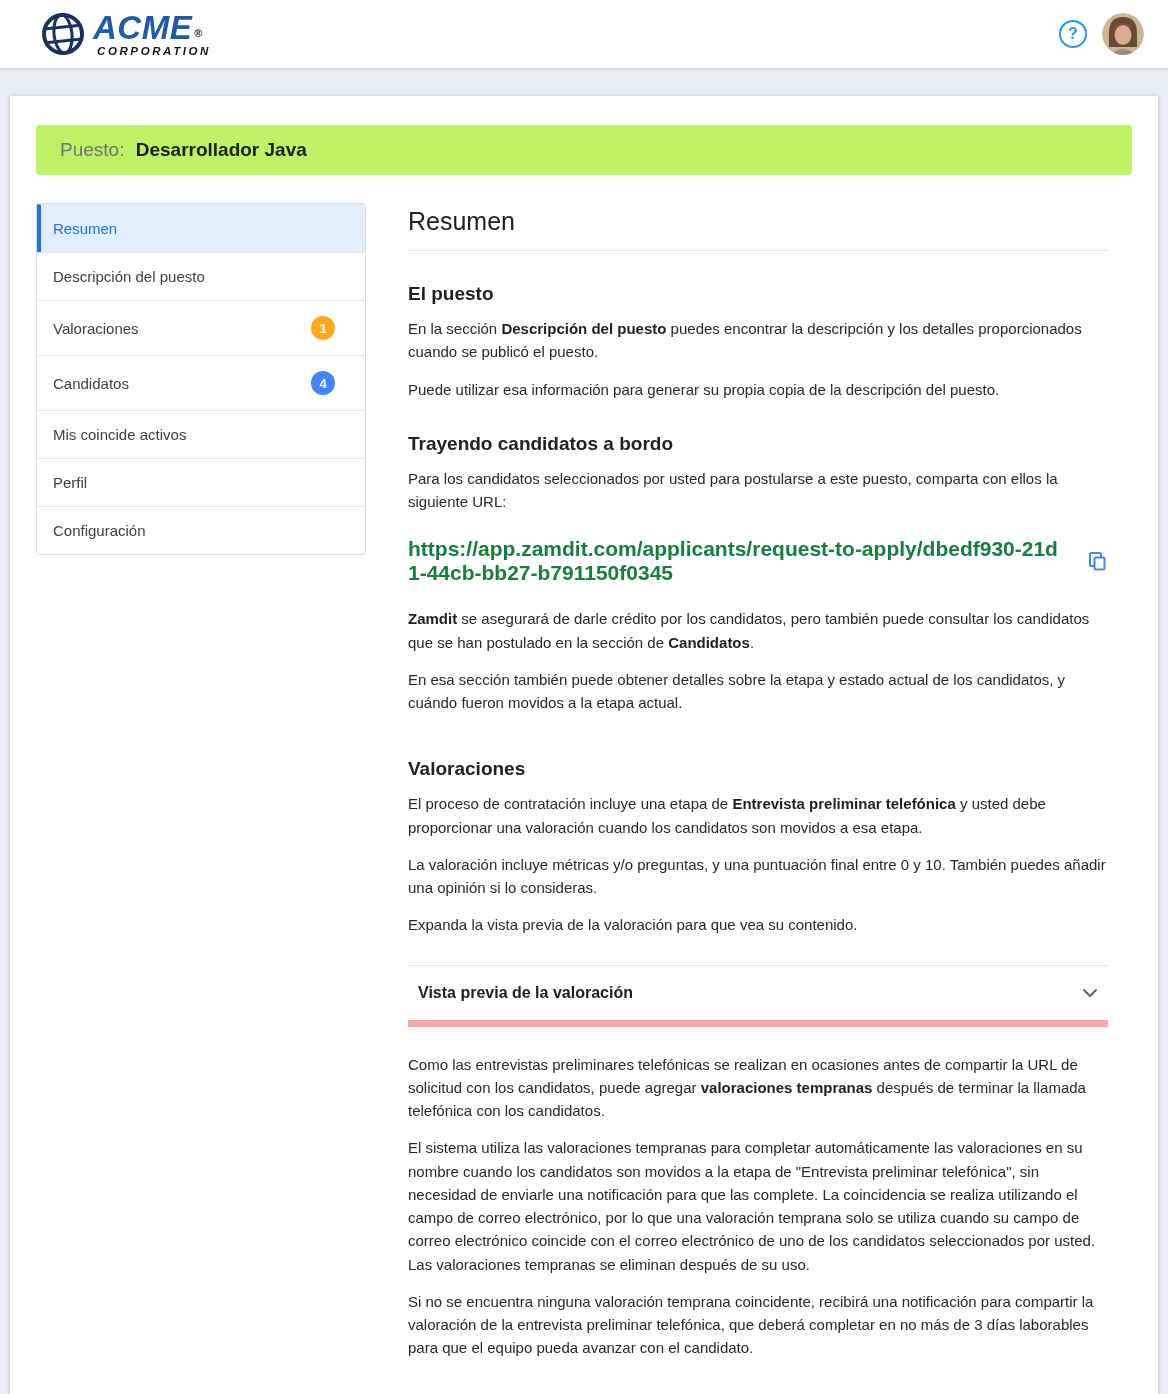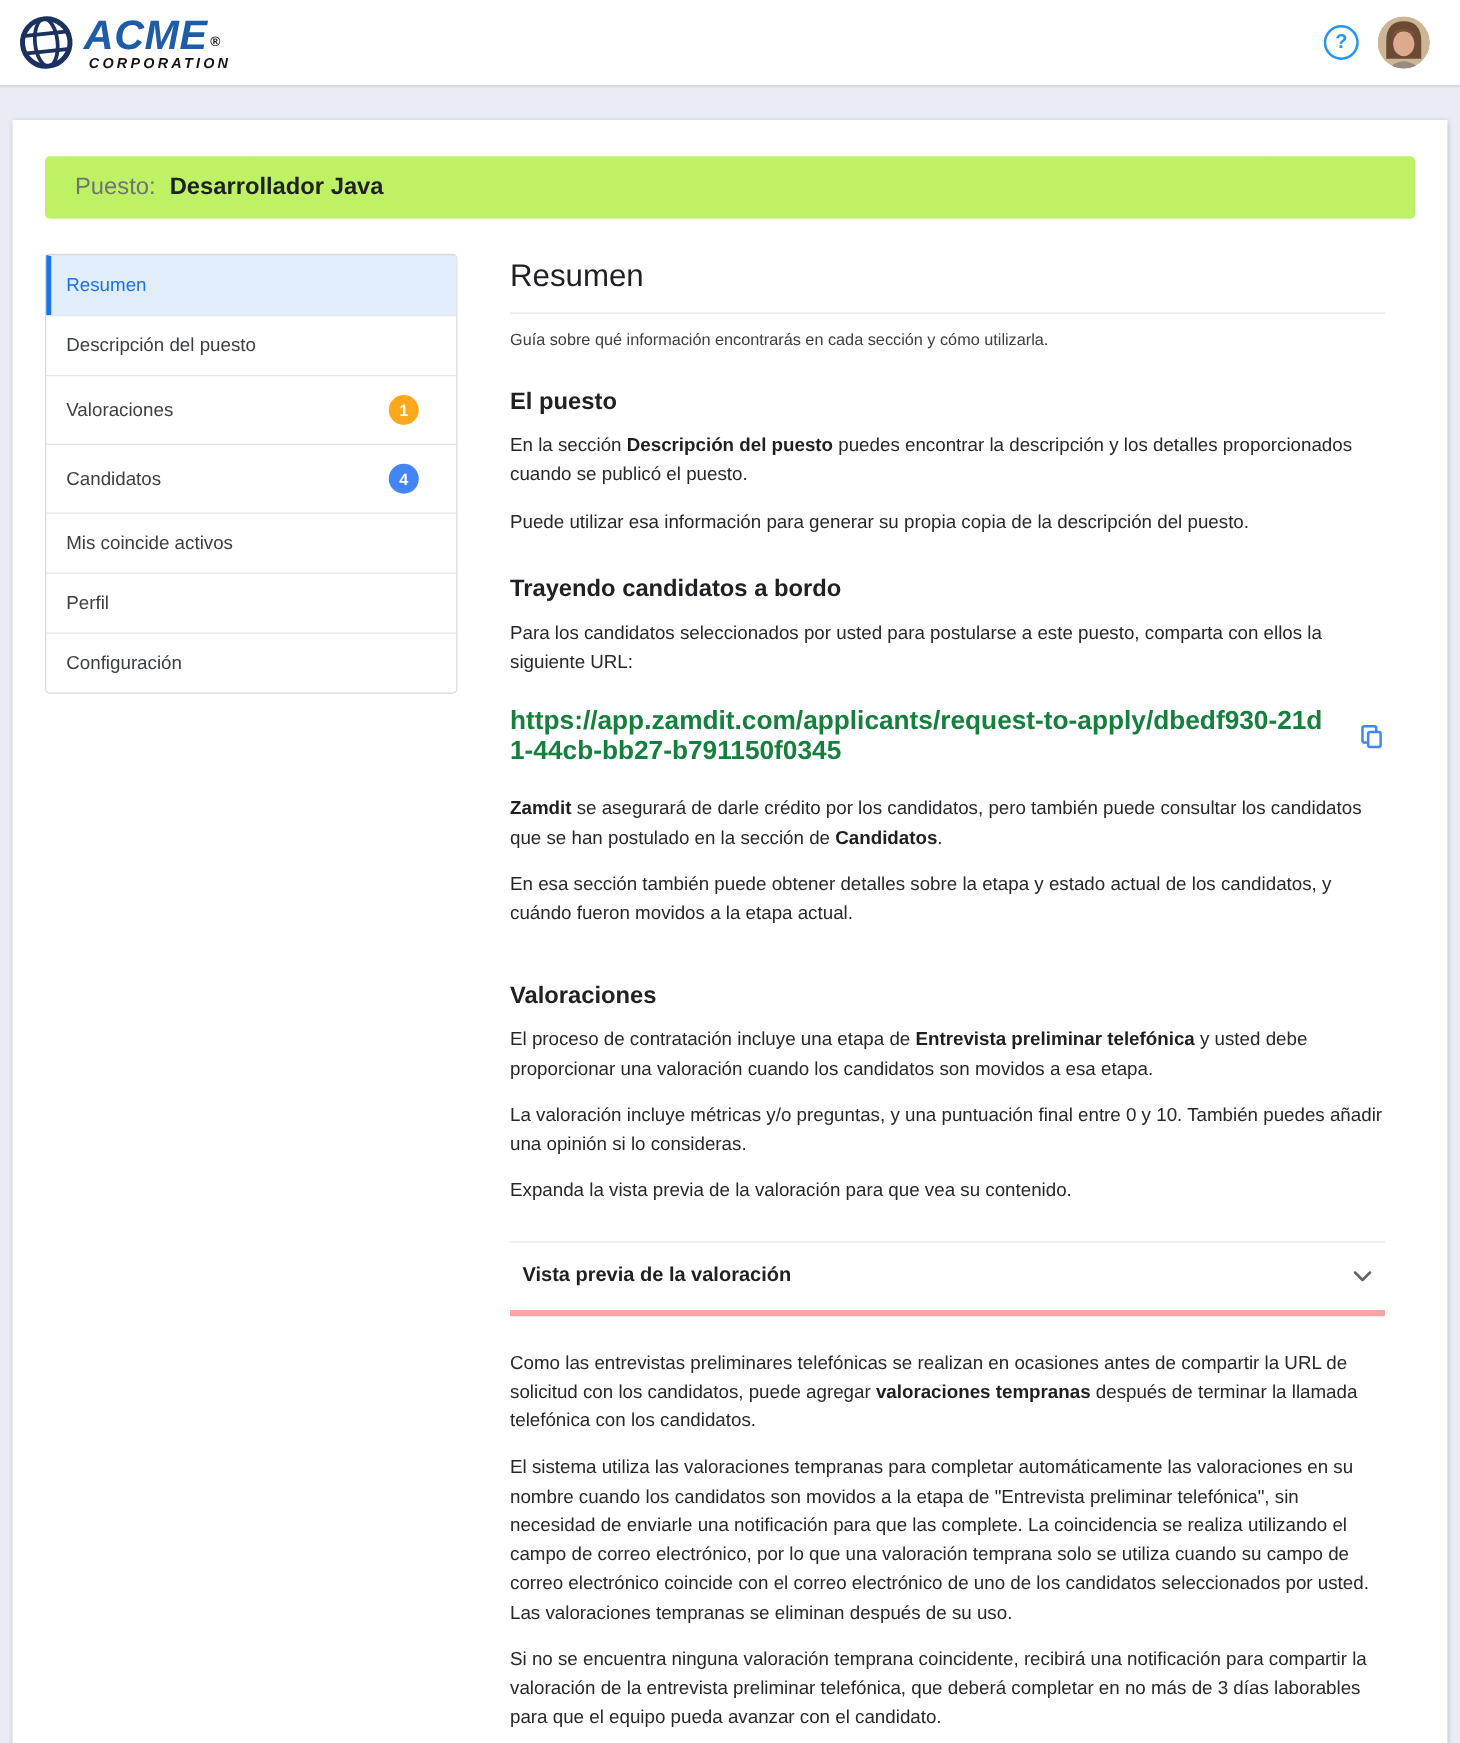--- a/index.html
+++ b/index.html
@@ -13,21 +13,21 @@
   }
 
   
   .appbar {
     height: 70px;
     background: #ffffff;
     border-bottom: 2px solid #d8dbe0;
     display: flex;
     align-items: center;
     justify-content: space-between;
-    padding: 0 24px 0 14px;
+    padding: 0 24px 0 40px;
   }
   .logo { display: flex; align-items: center; gap: 7px; }
   .logo-text-col { display: flex; flex-direction: column; line-height: 1; }
   .logo-acme {
     font-size: 33px; font-weight: bold; font-style: italic;
     color: #1f5ca8; letter-spacing: 0.5px;
   }
   .logo-reg { font-size: 11px; color: #1a1a1a; font-style: normal; vertical-align: 2px; margin-left: 2px; }
   .logo-corp {
     font-size: 11.5px; font-weight: bold; font-style: italic;
@@ -98,21 +98,21 @@
   .subtitle { font-size: 13px; color: #3c4043; margin: 13px 0 0 0; }
   h2.sec { font-size: 19px; font-weight: bold; color: #202124; margin: 32px 0 12px 0; }
   p.body { font-size: 15px; line-height: 1.55; margin: 0 0 14px 0; color: #26282b; }
   p.body b { color: #1d1f21; }
 
   .url-row { display: flex; align-items: center; gap: 20px; margin: 24px 0 22px 0; }
   .url-text { font-size: 21px; font-weight: bold; color: #15803d; word-break: break-all; }
   .copy-btn { cursor: pointer; display: flex; align-items: center; flex-shrink: 0; background: none; border: none; padding: 0; }
 
   .expander {
-    border-top: 1px solid #e3e5e8; border-bottom: 5px solid #fca5a5;
+    border-top: 1px solid #e3e5e8; border-bottom: 7px solid #fca5a5;
     margin: 28px 0 26px 0;
     padding: 18px 10px;
     display: flex; align-items: center; justify-content: space-between;
     cursor: pointer;
   }
   .expander-label { font-size: 16px; font-weight: 600; color: #202124; }
 </style>
 </head>
 <body>
 
@@ -185,21 +185,20 @@
       </div>
       <div class="side-item">
         <span>Configuración</span>
       </div>
     </nav>
 
     <section class="content">
 
       <h1 class="page-title">Resumen</h1>
       <hr class="rule">
-      <p class="subtitle">Guía sobre qué información encontrarás en cada sección y cómo utilizarla.</p>
 
       <h2 class="sec">El puesto</h2>
       <p class="body">En la sección <b>Descripción del puesto</b> puedes encontrar la descripción y los detalles proporcionados cuando se publicó el puesto.</p>
       <p class="body">Puede utilizar esa información para generar su propia copia de la descripción del puesto.</p>
 
       <h2 class="sec">Trayendo candidatos a bordo</h2>
       <p class="body">Para los candidatos seleccionados por usted para postularse a este puesto, comparta con ellos la siguiente URL:</p>
 
       <div class="url-row">
         <span class="url-text">https://app.zamdit.com/applicants/request-to-apply/dbedf930-21d1-44cb-bb27-b791150f0345</span>

